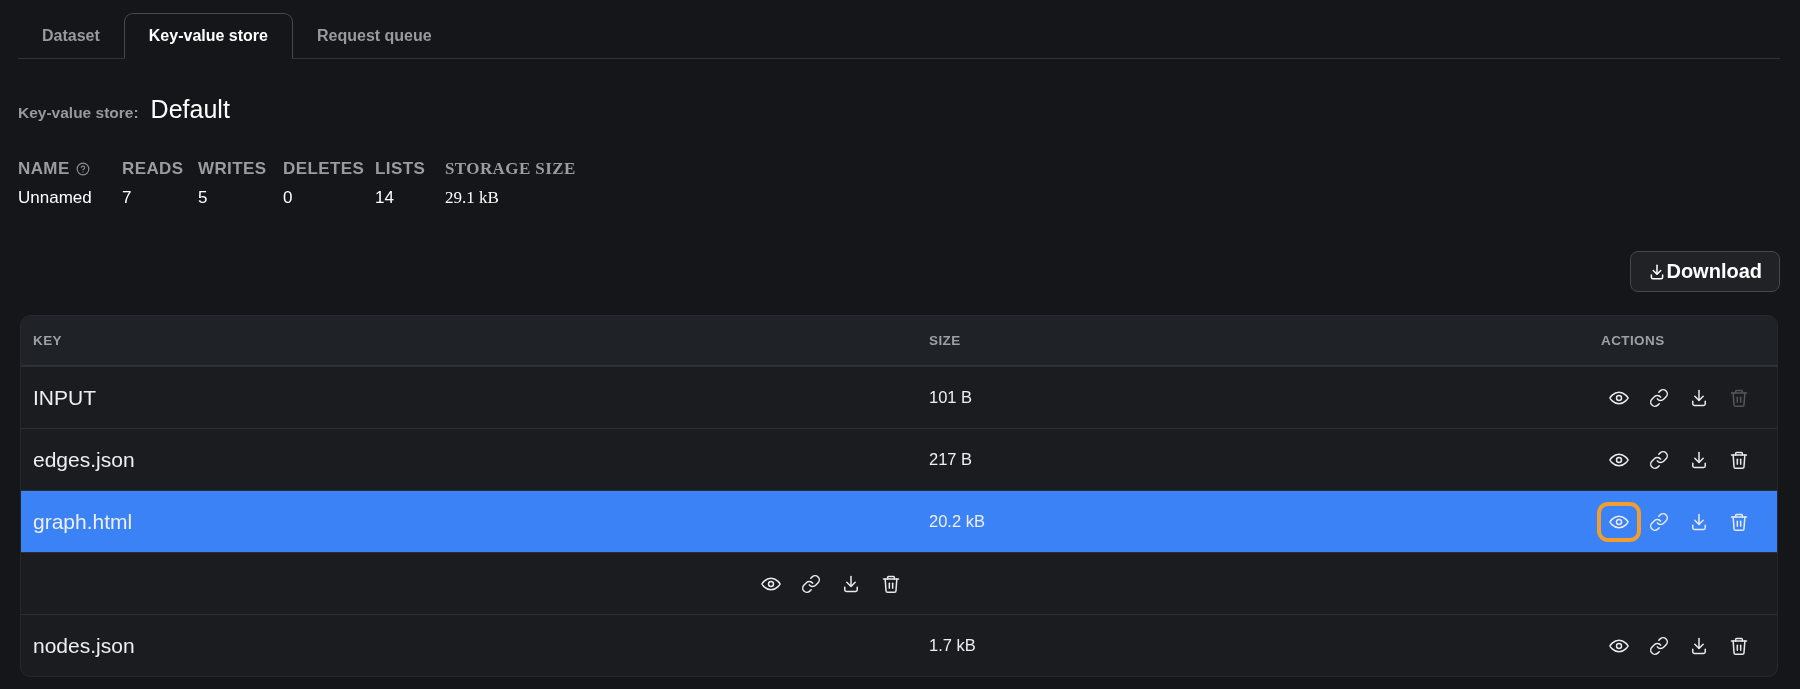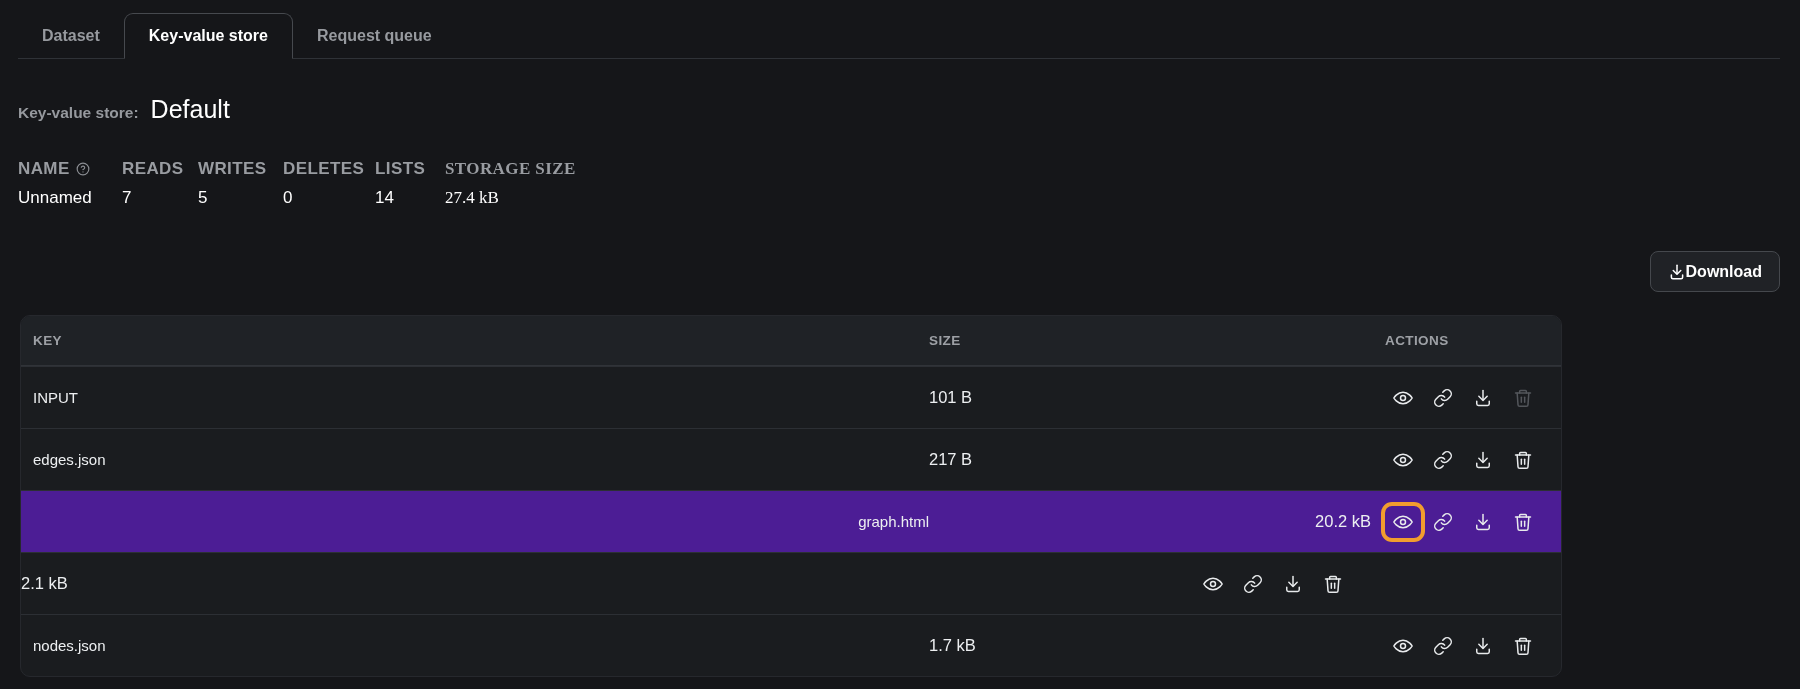--- a/index.html
+++ b/index.html
@@ -91,30 +91,30 @@
     display: flex; justify-content: flex-end;
     margin: 40px 20px 0 18px;
   }
   .download-btn {
     display: flex; align-items: center; 
     background: #202226;
     border: 1px solid #45484D;
     border-radius: 8px;
     color: #FFFFFF;
     font-family: "Liberation Sans", sans-serif;
-    font-size: 16px; font-weight: 700;
+    font-size: 20px; font-weight: 700;
     padding: 9px 17px;
     height: 41px;
     cursor: pointer;
   }
 
   
   .kv-table {
     margin: 23px 22px 0 20px;
-    width: 1542px;
+    width: 1758px;
     border: 1px solid #26282D;
     border-radius: 10px;
     overflow: hidden;
     background: #1A1C1F;
   }
   .t-head {
     display: grid;
     grid-template-columns: 908px minmax(0,1fr) 190px;
     align-items: center;
     height: 50px;
@@ -128,22 +128,22 @@
   .th-key { padding-left: 12px; }
   .th-actions { padding-left: 14px; }
   .t-row {
     display: grid;
     grid-template-columns: 908px minmax(0,1fr) 190px;
     align-items: center;
     height: 62px;
     border-top: 1px solid #2C2F34;
   }
   .t-row:first-of-type { border-top: none; }
-  .t-row.highlighted { background: #4c1d95; text-align: right; }
-  .cell-key  { padding-left: 12px; font-size: 15px; color: #EDEFF1; }
+  .t-row.highlighted { background: #3b82f6; }
+  .cell-key  { padding-left: 12px; font-size: 21px; color: #EDEFF1; }
   .cell-size { font-size: 16.5px; color: #EDEFF1; }
   .cell-actions {
     display: flex; align-items: center; justify-content: flex-end;
     gap: 20px; padding-right: 28px;
   }
   .icon-btn {
     position: relative;
     width: 20px; height: 20px;
     display: inline-flex; align-items: center; justify-content: center;
     color: #E8EAEC;
@@ -199,21 +199,21 @@
   <div class="stat w-deletes">
     <div class="s-label">DELETES</div>
     <div class="s-value">0</div>
   </div>
   <div class="stat w-lists">
     <div class="s-label">LISTS</div>
     <div class="s-value">14</div>
   </div>
   <div class="stat w-storage">
     <div class="s-label">STORAGE SIZE</div>
-    <div class="s-value">27.4 kB</div>
+    <div class="s-value">29.1 kB</div>
   </div>
 </div>
 
 <div class="toolbar">
   <button class="download-btn">
     <span>
       <svg width="18" height="18" viewBox="0 0 24 24" fill="none" stroke="currentColor" stroke-width="2" stroke-linecap="round" stroke-linejoin="round">
           <path d="M12 3v11"></path>
           <path d="M7 10l5 5 5-5"></path>
           <path d="M4.5 16v3a2 2 0 0 0 2 2h11a2 2 0 0 0 2-2v-3"></path>
@@ -329,21 +329,20 @@
             <path d="M8 6V4a1 1 0 0 1 1-1h6a1 1 0 0 1 1 1v2"></path>
             <path d="M5 6l1 14a2 2 0 0 0 2 2h8a2 2 0 0 0 2-2l1-14"></path>
             <line x1="10" y1="11" x2="10" y2="17"></line>
             <line x1="14" y1="11" x2="14" y2="17"></line>
           </svg>
         </button>
     </div>
   </div>
 
   <div class="t-row">
-    <div class="cell-size">2.1 kB</div>
     <div class="cell-actions">
       <button class="icon-btn">
           <svg width="20" height="20" viewBox="0 0 24 24" fill="none" stroke="currentColor" stroke-width="1.8" stroke-linecap="round" stroke-linejoin="round">
             <path d="M1 12s4-7 11-7 11 7 11 7-4 7-11 7S1 12 1 12z"></path>
             <circle cx="12" cy="12" r="3"></circle>
           </svg>
         </button>
       <button class="icon-btn">
           <svg width="20" height="20" viewBox="0 0 24 24" fill="none" stroke="currentColor" stroke-width="1.8" stroke-linecap="round" stroke-linejoin="round">
             <path d="M10 13a5 5 0 0 0 7.54.54l3-3a5 5 0 0 0-7.07-7.07l-1.72 1.71"></path>

